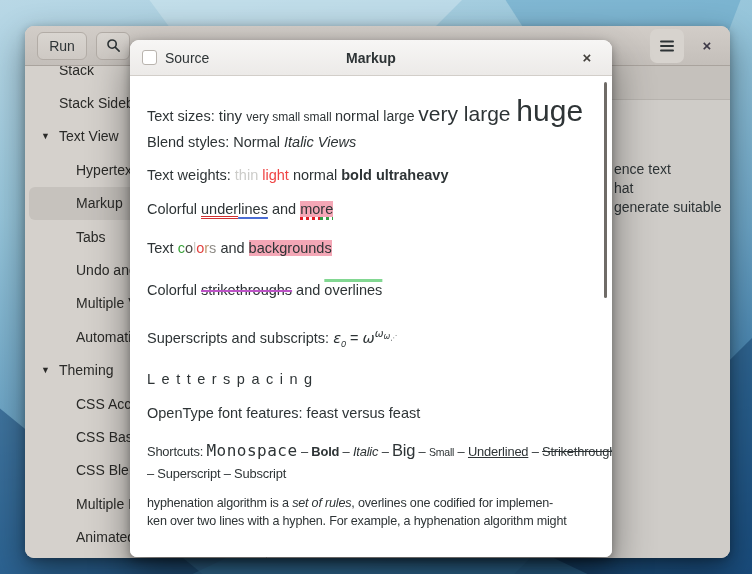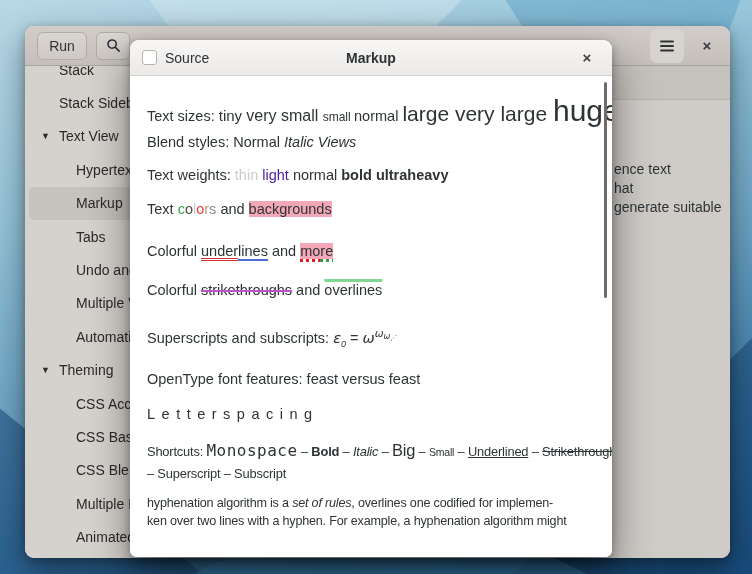--- a/index.html
+++ b/index.html
@@ -82,24 +82,24 @@
   .r-weights      { height:20px; margin-bottom:14px; }
   .r-colors       { height:22px; margin-bottom:20px; }
   .r-underlines   { height:22px; margin-bottom:17px; }
   .r-strikes      { height:20px; margin-bottom:25px; }
   .r-super        { height:24px; margin-bottom:20px; }
   .r-ls           { height:20px; margin-bottom:14px; }
   .r-open         { height:20px; margin-bottom:15px; }
   .r-shortcuts    { line-height:21px; margin-bottom:10px; font-size:12.9px; letter-spacing:-0.2px; }
   .r-par          { font-size:12.6px; line-height:18px; letter-spacing:-0.2px; }
 
-  .sz-tiny{font-size:15px} .sz-xs{font-size:16px} .sz-s{font-size:12px}
-  .sz-l{font-size:21px} .sz-xl{font-size:21px} .sz-xxl{font-size:30px}
+  .sz-tiny{font-size:15px} .sz-xs{font-size:12px} .sz-s{font-size:12px}
+  .sz-l{font-size:14px} .sz-xl{font-size:21px} .sz-xxl{font-size:30px}
   .it{font-style:italic} .b{font-weight:bold}
-  .w-thin{color:#ccccc9} .w-light{color:#4c1d95} .w-heavy{font-weight:900}
+  .w-thin{color:#ccccc9} .w-light{color:#ef4444} .w-heavy{font-weight:900}
   .cl0{color:#3aa33a} .cl1{color:#4a4a46} .cl2{color:#cfccc7}
   .cl3{color:#e3403f} .cl4{color:#c09a73} .cl5{color:#8f8c87}
   .bg-pink{background:#f4a7b6}
   .u-double{text-decoration:underline double #d03030; text-underline-offset:2px}
   .u-blue{text-decoration:underline solid #4a6cd4; text-underline-offset:3px; text-decoration-thickness:2px}
   .u-err-red{background:#f4a7b6; text-decoration:underline dotted #e01b24;
              text-decoration-thickness:2.5px; text-underline-offset:3px}
   .u-err-green{background:#f4a7b6; text-decoration:underline dotted #2f9e44;
              text-decoration-thickness:2.5px; text-underline-offset:3px}
   .strike-mag{text-decoration:line-through #bc53c6; text-decoration-thickness:2px}
@@ -229,31 +229,31 @@
   </div>
 
   <div class="dlg-body">
 
     <div class="row r-sizes"><span>Text sizes: </span><span class="sz-tiny">tiny </span><span class="sz-xs">very small </span><span class="sz-s">small </span><span>normal </span><span class="sz-l">large </span><span class="sz-xl">very large </span><span class="sz-xxl">huge</span></div>
 
     <div class="row r-styles"><span>Blend styles: </span><span>Normal </span><span class="it">Italic </span><span class="it">Views</span></div>
 
     <div class="row r-weights"><span>Text weights: </span><span class="w-thin">thin </span><span class="w-light">light </span><span>normal </span><span class="b">bold </span><span class="b w-heavy">ultraheavy</span></div>
 
+    <div class="row r-underlines"><span>Colorful </span><span class="u-double">under</span><span class="u-blue">lines</span><span> and </span><span class="u-err-red">mo</span><span class="u-err-green">re</span></div>
+
     <div class="row r-colors"><span>Text </span><span class="cl0">c</span><span class="cl1">o</span><span class="cl2">l</span><span class="cl3">o</span><span class="cl4">r</span><span class="cl5">s</span><span> and </span><span class="bg-pink">backgrounds</span></div>
 
-    <div class="row r-underlines"><span>Colorful </span><span class="u-double">under</span><span class="u-blue">lines</span><span> and </span><span class="u-err-red">mo</span><span class="u-err-green">re</span></div>
-
     <div class="row r-strikes"><span>Colorful </span><span class="strike-mag">strikethroughs</span><span> and </span><span class="over-green">overlines</span></div>
 
     <div class="row r-super"><span>Superscripts and subscripts: </span><span class="math">ε</span><sub class="m0">0</sub><span> = </span><span class="math">ω</span><span class="math sup1">ω</span><span class="math sup2">ω</span><span class="sup3">⋰</span></div>
 
+    <div class="row r-ls"><span class="ls-wide">Letterspacing</span></div>
+
     <div class="row r-open"><span>OpenType font features: </span><span>feast</span><span> versus </span><span>feast</span></div>
-
-    <div class="row r-ls"><span class="ls-wide">Letterspacing</span></div>
 
     <div class="r-shortcuts">
       <div class="row"><span>Shortcuts: </span><span class="mono">Monospace</span><span> – </span><span class="b">Bold</span><span> – </span><span class="it">Italic</span><span> – </span><span class="big">Big</span><span> – </span><span class="small">Small</span><span> – </span><span class="u">Underlined</span><span> – </span><span class="strike">Strikethrough</span></div>
       <div class="row"><span>– </span><span>Superscript</span><span> – </span><span>Subscript</span></div>
     </div>
 
     <div class="r-par">
       <div class="row"><span>hyphenation algorithm is a </span><span class="it">set of rules</span><span>, overlines one codified for implemen-</span></div>
       <div class="row"><span>ken over two lines with a hyphen. For example, a hyphenation algorithm might</span></div>
     </div>

